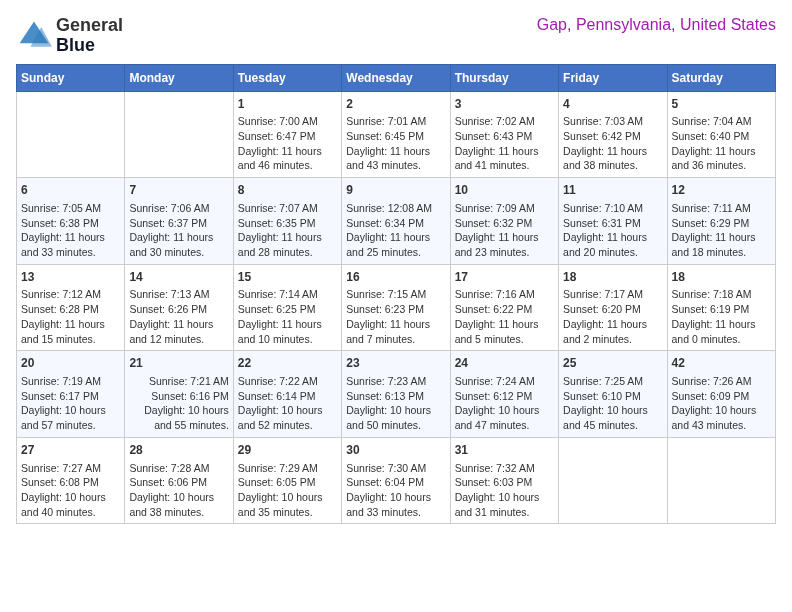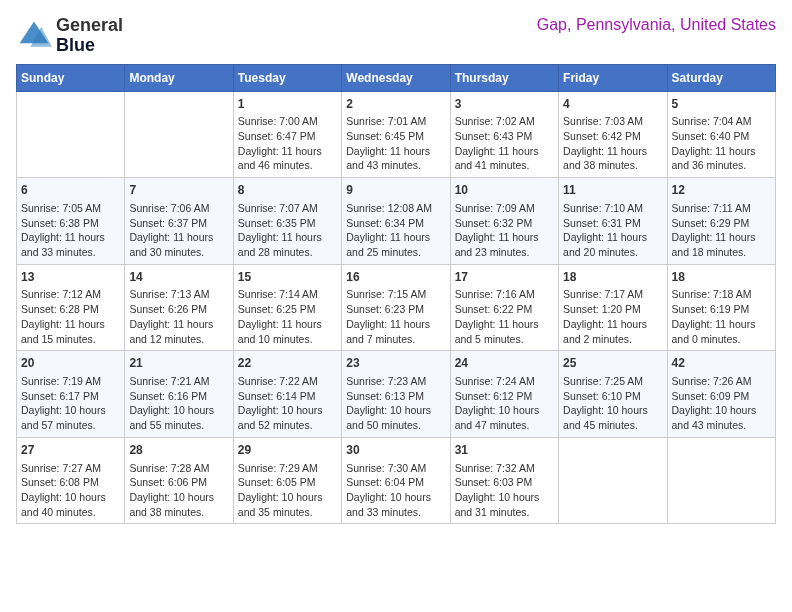--- a/index.html
+++ b/index.html
@@ -222,40 +222,40 @@
         </td>
         <td>
           <span class="day-num">17</span>
           <div class="cell-content" style="white-space: pre-line;">Sunrise: 7:16 AM
 Sunset: 6:22 PM
 Daylight: 11 hours and 5 minutes.</div>
         </td>
         <td>
           <span class="day-num">18</span>
           <div class="cell-content" style="white-space: pre-line;">Sunrise: 7:17 AM
-Sunset: 1:20 PM
+Sunset: 6:20 PM
 Daylight: 11 hours and 2 minutes.</div>
         </td>
         <td>
           <span class="day-num">18</span>
           <div class="cell-content" style="white-space: pre-line;">Sunrise: 7:18 AM
 Sunset: 6:19 PM
 Daylight: 11 hours and 0 minutes.</div>
         </td>
       </tr>
       <tr>
         <td>
           <span class="day-num">20</span>
           <div class="cell-content" style="white-space: pre-line;">Sunrise: 7:19 AM
 Sunset: 6:17 PM
 Daylight: 10 hours and 57 minutes.</div>
         </td>
         <td>
           <span class="day-num">21</span>
-          <div class="cell-content" style="white-space: pre-line;">Sunrise: 7:21 AM
+          <div class="cell-content" style="white-space: pre-line; text-align: right;">Sunrise: 7:21 AM
 Sunset: 6:16 PM
 Daylight: 10 hours and 55 minutes.</div>
         </td>
         <td>
           <span class="day-num">22</span>
           <div class="cell-content" style="white-space: pre-line;">Sunrise: 7:22 AM
 Sunset: 6:14 PM
 Daylight: 10 hours and 52 minutes.</div>
         </td>
         <td>

